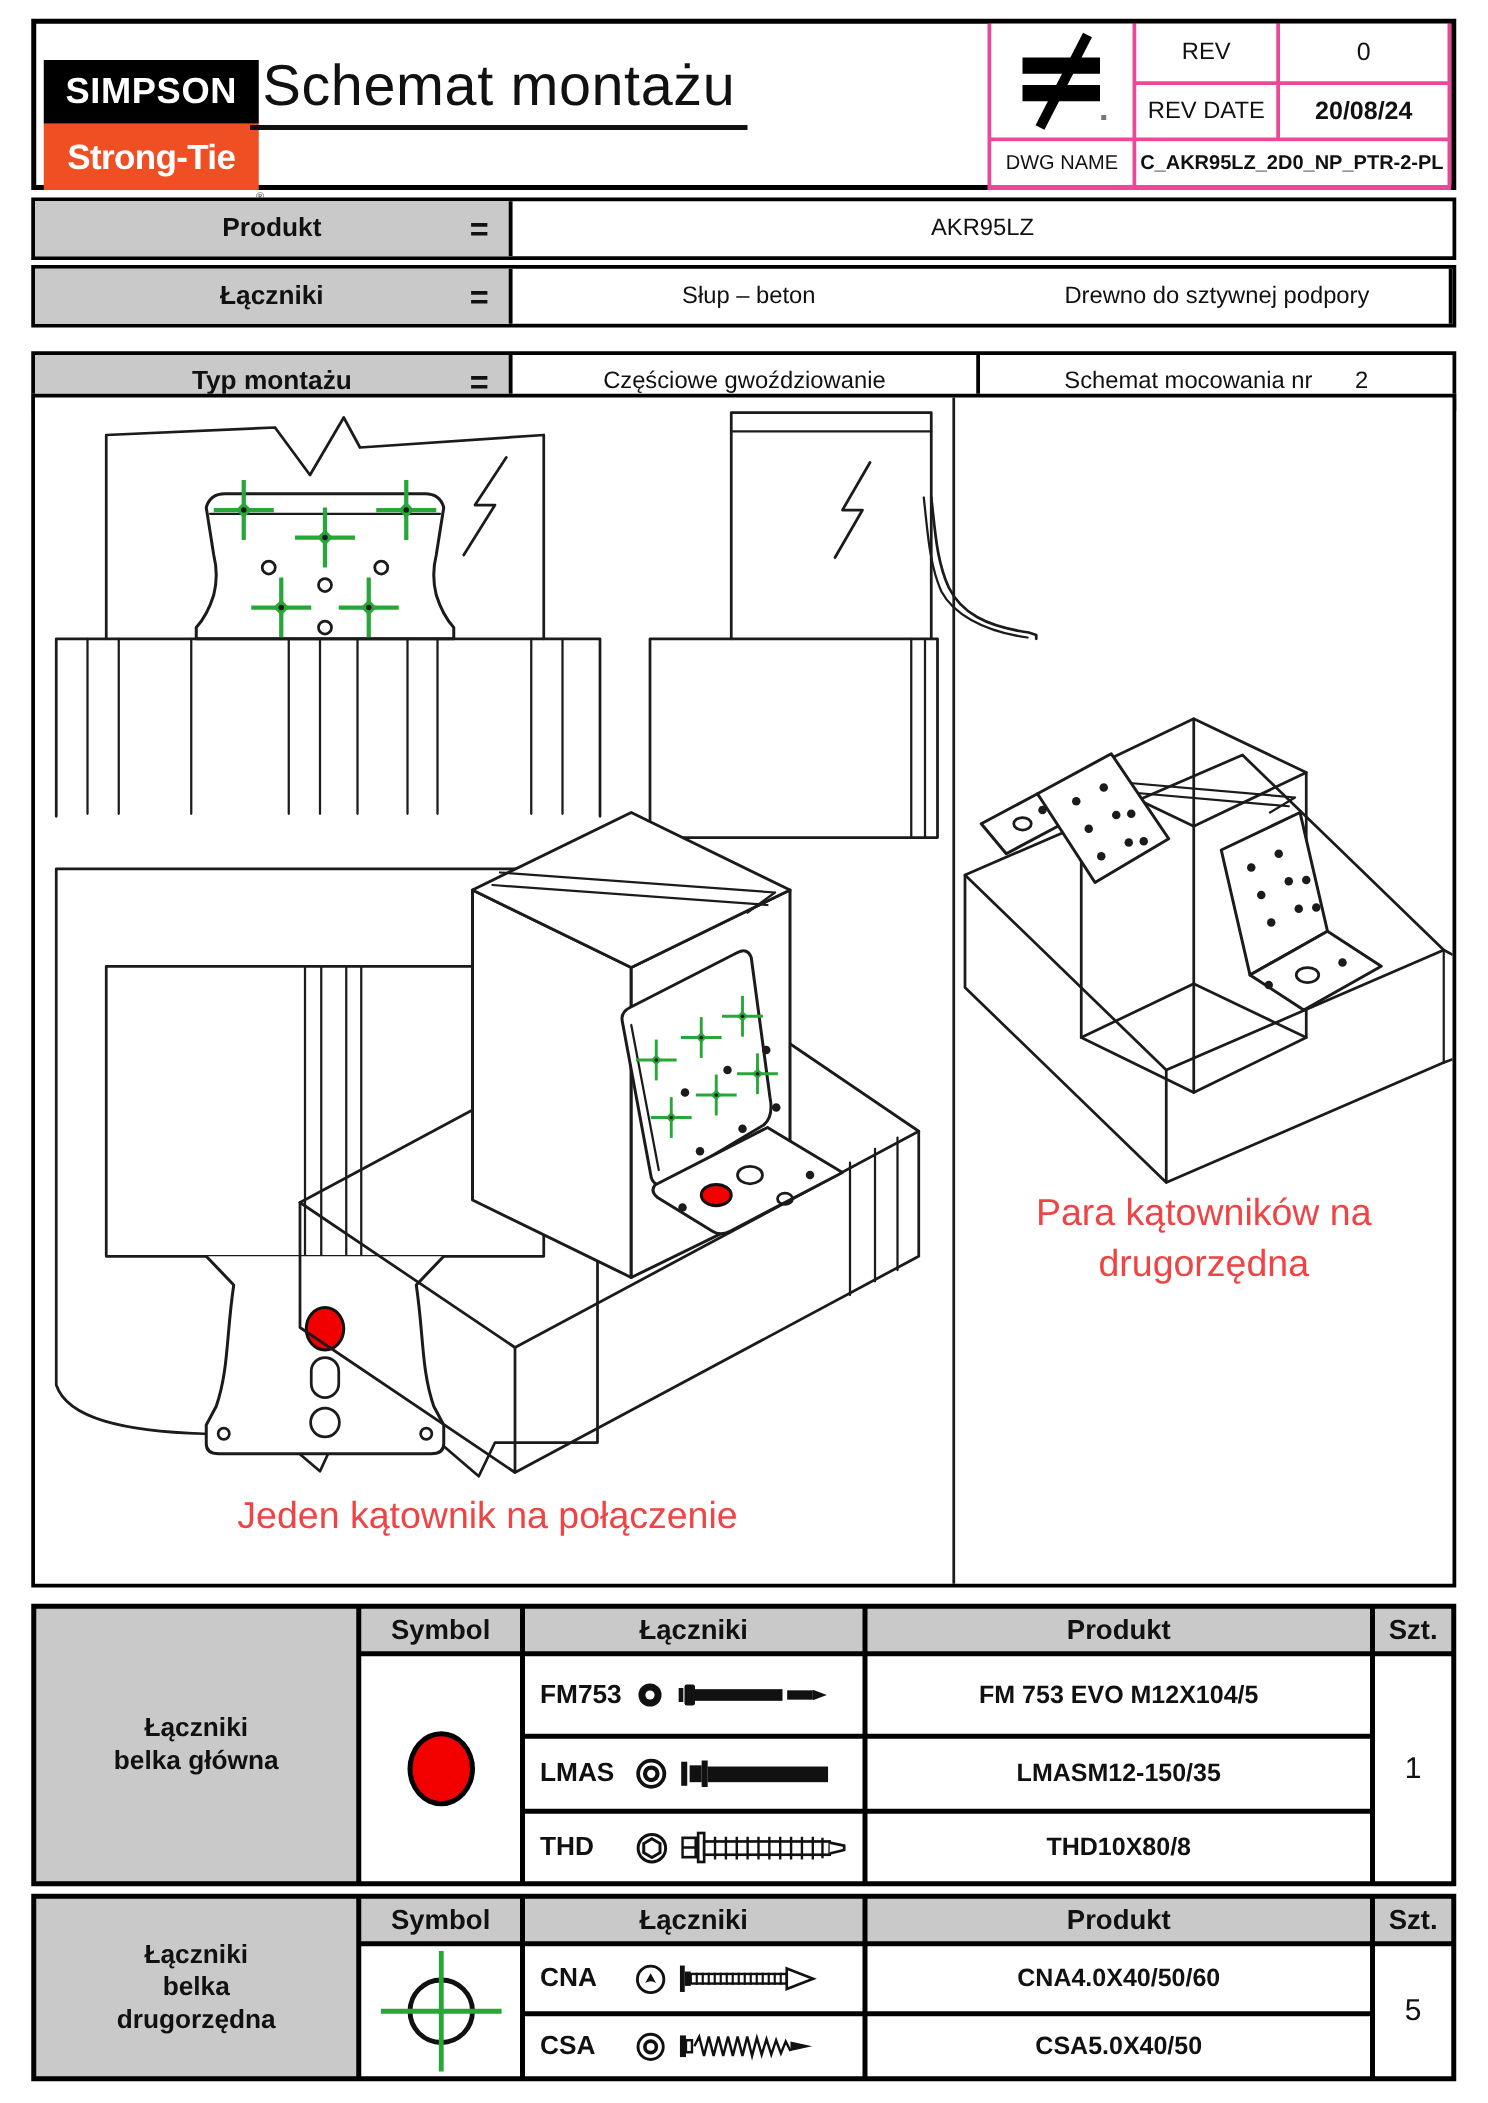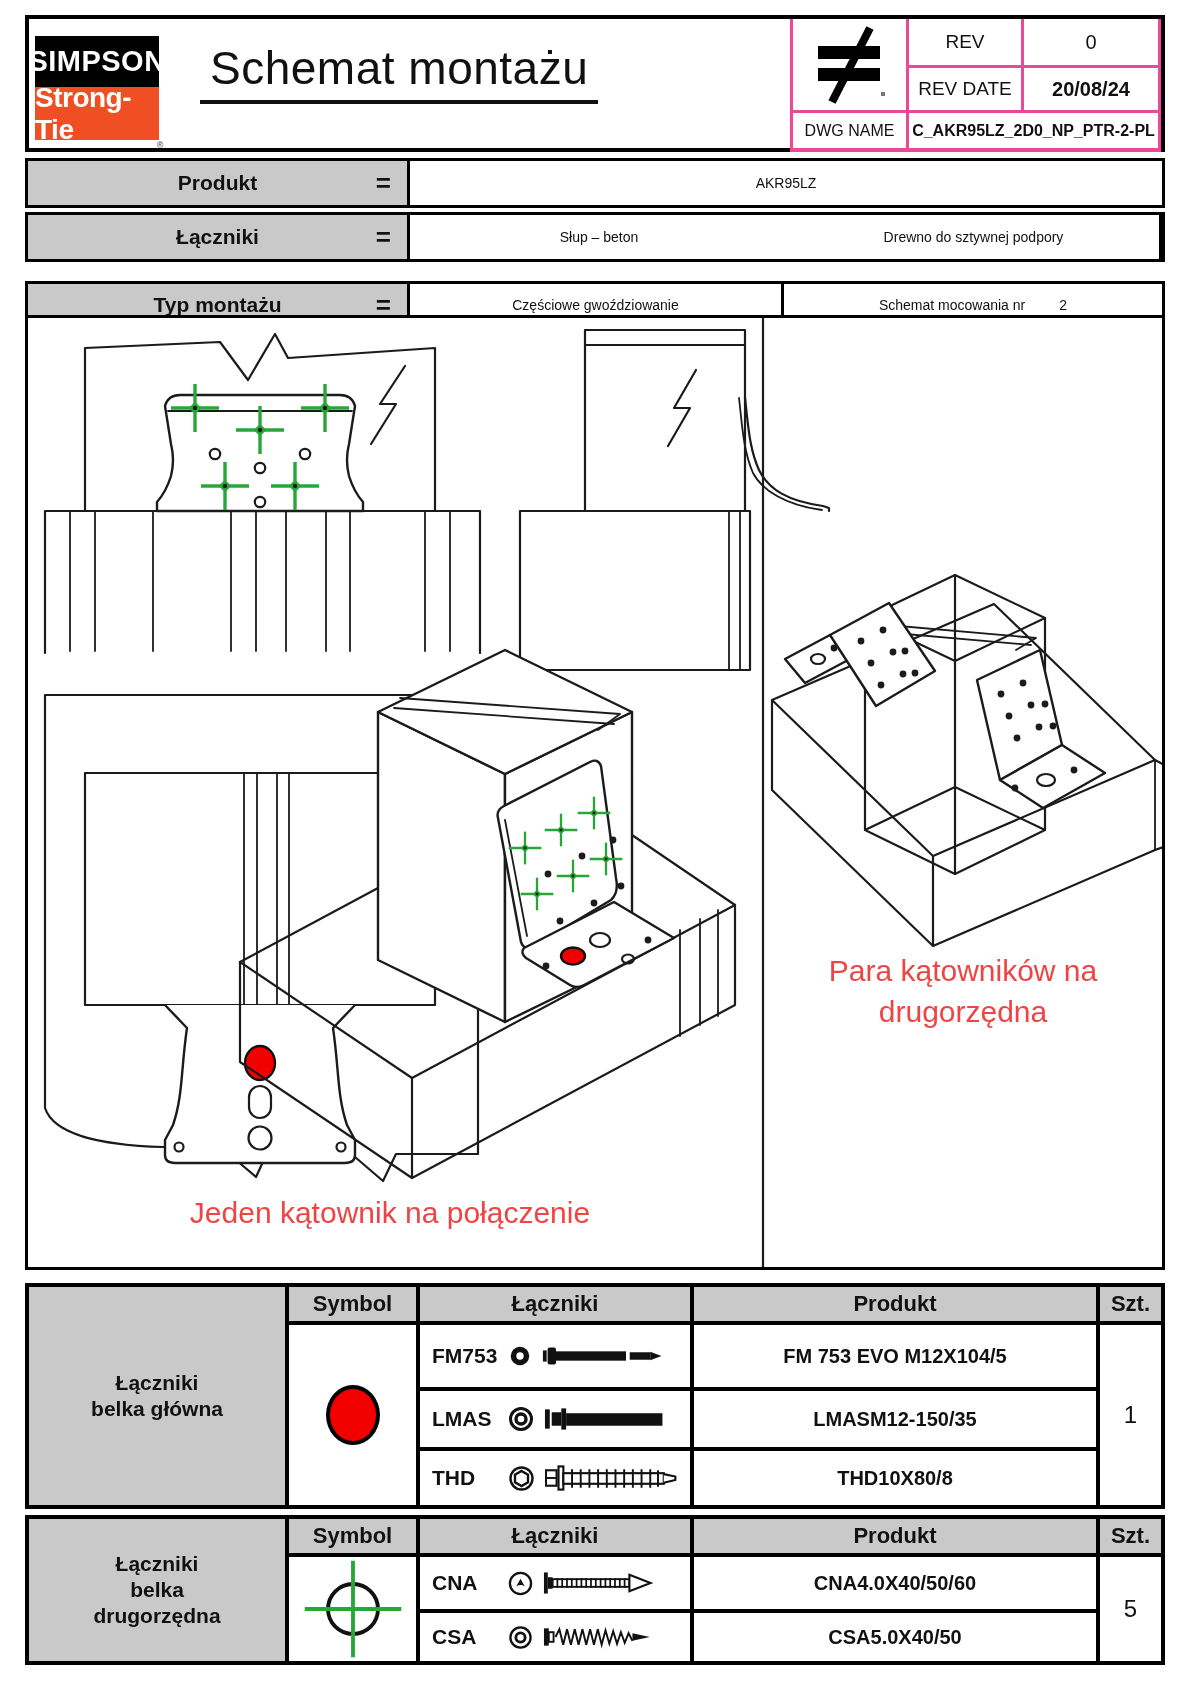--- a/index.html
+++ b/index.html
@@ -8,21 +8,21 @@
     --logo-orange:#F04E23;
     --cell-gray:#C9C9C9;
     --line:#111111;
   }
   *{box-sizing:border-box;margin:0;padding:0}
   body{background:#ffffff;font-family:"Liberation Sans","DejaVu Sans",sans-serif;color:#111}
   .page{position:relative;width:1190px;height:1682px;background:#fff;overflow:hidden}
 
   
   .band{position:absolute;left:25px;top:15px;width:1140px;height:137px;border:4px solid #000;background:#fff}
-  .logo{position:absolute;left:35px;top:36px;width:124px}
+  .logo{position:absolute;left:35px;top:48px;width:172px}
   .logo-top{height:51px;background:#000;color:#fff;display:flex;align-items:center;justify-content:center;
     font-weight:700;font-size:29px;letter-spacing:.5px}
   .logo-bot{height:53px;background:var(--logo-orange);color:#fff;display:flex;align-items:center;justify-content:center;
     font-weight:700;font-size:28px;letter-spacing:-.5px}
   .logo-reg{position:absolute;right:-4px;bottom:-10px;font-size:9px;color:#666}
   .title-wrap{position:absolute;left:200px;top:41px;width:570px;}
   .title-wrap span{display:inline-block;font-size:46px;letter-spacing:.5px;border-bottom:4px solid #111;padding:0 10px 5px}
 
   .tblock{position:absolute;left:790px;top:19px;width:371px;height:133px;background:#ec4899;
     display:grid;grid-template-columns:113px 112px 134px;grid-template-rows:46px 42px 35px;
@@ -33,21 +33,21 @@
   .tb-label{font-size:19px}
   .tb-small{font-size:16px}
   .tb-val{font-size:20px;font-weight:700}
   .tb-val0{font-size:20px}
 
   
   .prow{position:absolute;left:25px;width:1140px;border:3px solid #000;background:#fff;display:flex}
   .prow .lab{width:382px;background:var(--cell-gray);border-right:3px solid #000;position:relative;
     display:flex;align-items:center;justify-content:center;font-weight:700;font-size:21px}
   .prow .lab .eq{position:absolute;right:16px;font-size:26px;font-weight:700}
-  .prow .val{flex:1;display:flex;align-items:center;justify-content:center;font-size:14px}
+  .prow .val{flex:1;display:flex;align-items:center;justify-content:center;font-size:19px}
   .prow .val.split{flex:0 0 374px;border-right:3px solid #000}
   .gapnum{margin-left:34px}
 
   
   .draw-box{position:absolute;left:25px;top:315px;width:1140px;height:955px;border:3px solid #000;background:#fff}
   .caption{position:absolute;text-align:center;font-size:30px;color:#ef4444}
   svg .ln{fill:none;stroke:#1b1b1b;stroke-width:2.2;stroke-linejoin:round;stroke-linecap:round}
   svg .fw{fill:#fff;stroke:#1b1b1b;stroke-width:2.4;stroke-linejoin:round}
   svg .thin{stroke-width:1.8}
   svg .blk{fill:#1b1b1b}

